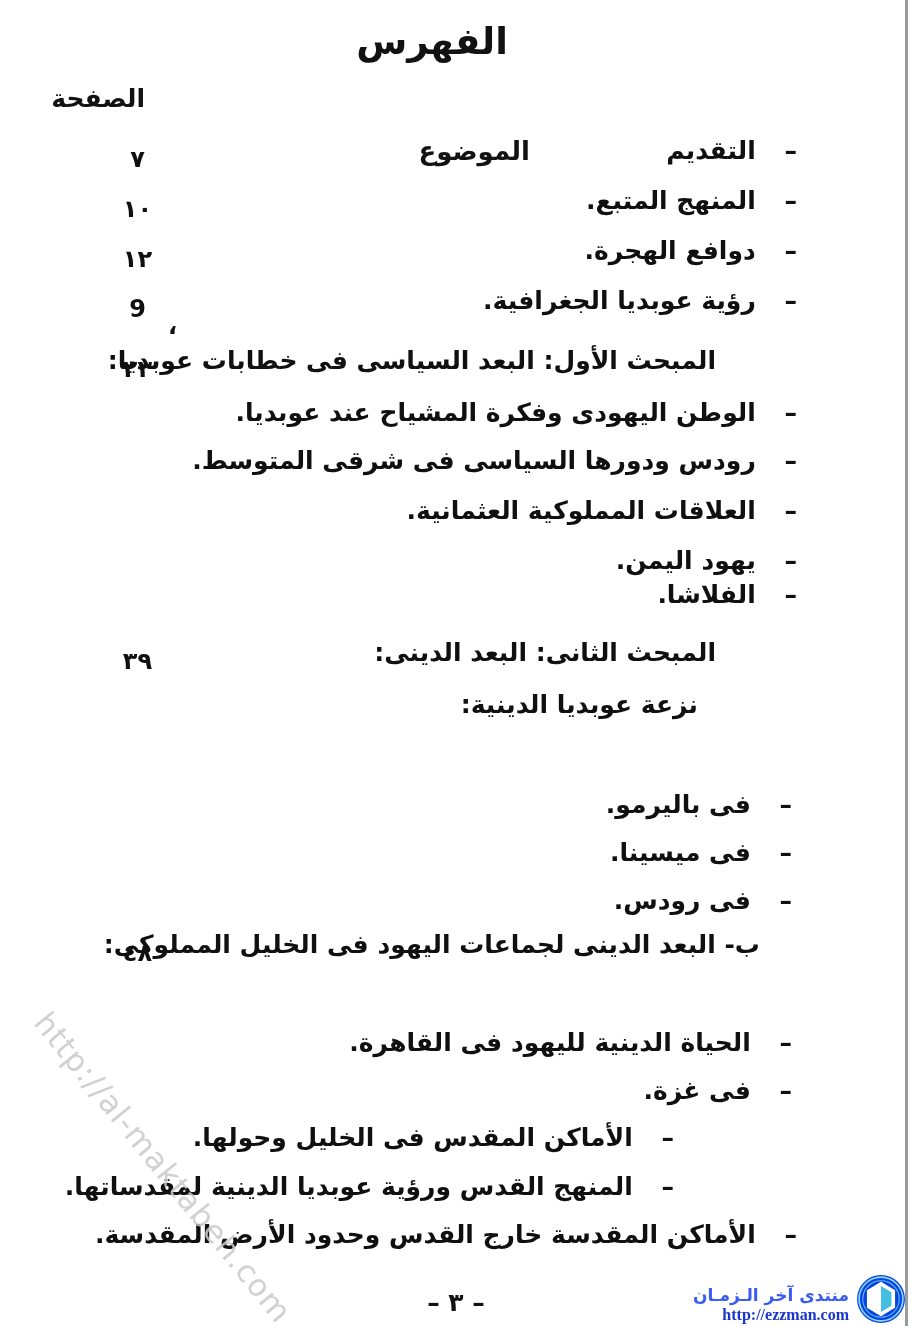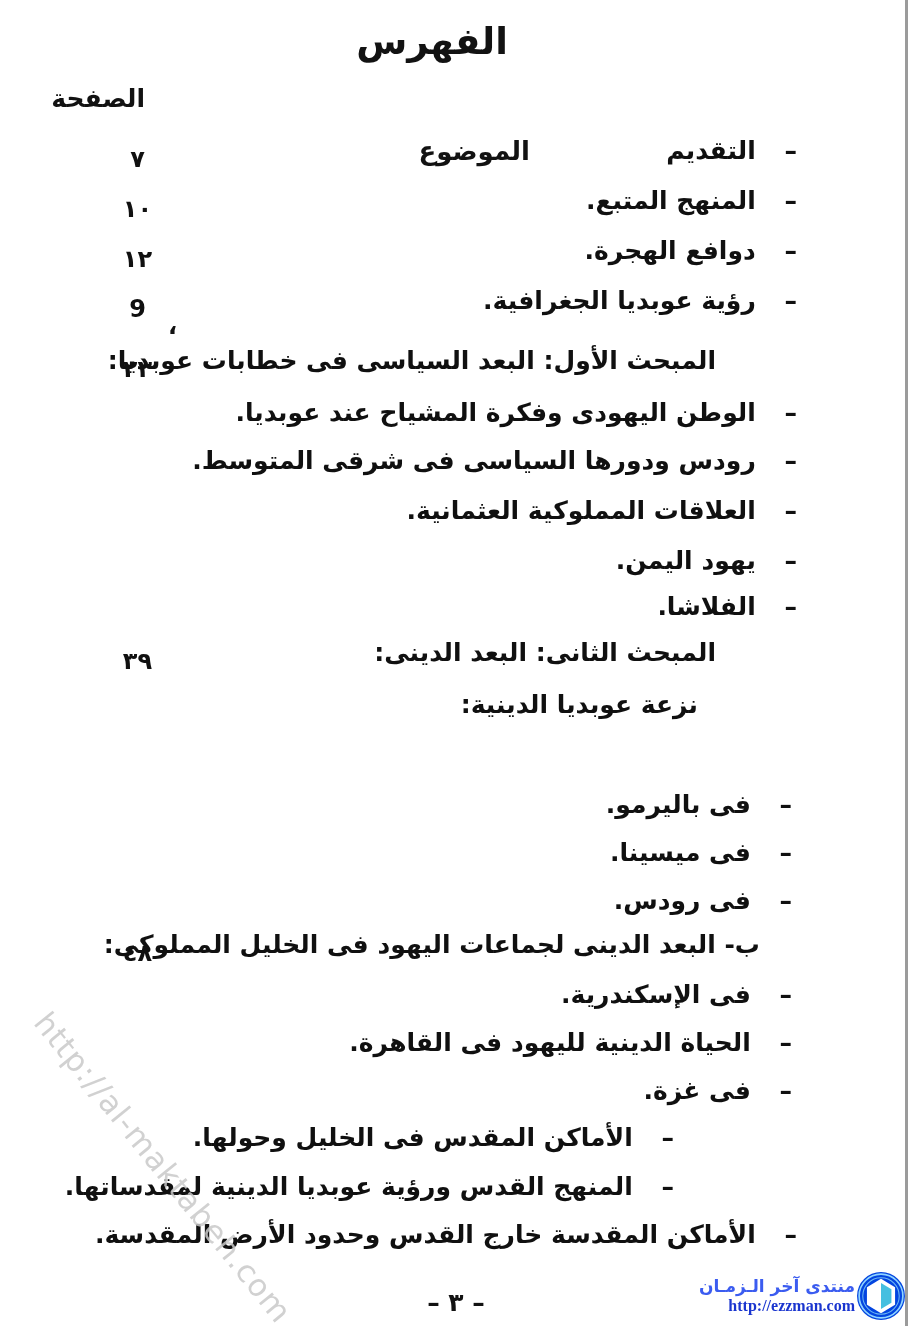--- a/index.html
+++ b/index.html
@@ -60,22 +60,22 @@
     opacity:.85;
     white-space:nowrap;
   }
   .footer-num{
     position:absolute;left:0;right:0;top:1288px;
     text-align:center;
     font-size:25px;font-weight:bold;direction:rtl;
   }
   .logo{
     position:absolute;right:6px;top:1268px;
-    display:flex;align-items:center;justify-content:flex-end;
-    gap:1px;height:56px;
+    display:flex;align-items:flex-end;justify-content:flex-end;
+    gap:7px;height:56px;
   }
   .logo-text{
     display:flex;flex-direction:column;align-items:flex-end;
     line-height:1.15;
   }
   .logo-name{
     font-size:17px;font-weight:bold;color:#3b5cf0;direction:rtl;
     white-space:nowrap;
   }
   .logo-url{
@@ -141,21 +141,21 @@
   <div class="row t-item" style="top:496px">
     <span class="dash">–</span>
     <span class="txt">العلاقات المملوكية العثمانية.</span>
   </div>
 
   <div class="row t-item" style="top:546px">
     <span class="dash">–</span>
     <span class="txt">يهود اليمن.</span>
   </div>
 
-  <div class="row t-item" style="top:592px">
+  <div class="row t-item" style="top:580px">
     <span class="dash">–</span>
     <span class="txt">الفلاشا.</span>
   </div>
 
   <div class="row t-section" style="top:638px">
     <span class="pg">٣٩</span>
     <span class="txt">المبحث الثانى: البعد الدينى:</span>
   </div>
 
   <div class="row t-label" style="top:690px">
@@ -176,24 +176,20 @@
   <div class="row t-sub" style="top:886px">
     <span class="dash">–</span>
     <span class="txt">فى رودس.</span>
   </div>
 
   <div class="row t-label2" style="top:930px">
     <span class="pg">٤٨</span>
     <span class="txt">ب- البعد الدينى لجماعات اليهود فى الخليل المملوكى:</span>
   </div>
 
-  <div class="row t-sub" style="top:980px">
-    <span class="dash">–</span>
-    <span class="txt">فى الإسكندرية.</span>
-  </div>
 
   <div class="row t-sub" style="top:1028px">
     <span class="dash">–</span>
     <span class="txt">الحياة الدينية لليهود فى القاهرة.</span>
   </div>
 
   <div class="row t-sub" style="top:1076px">
     <span class="dash">–</span>
     <span class="txt">فى غزة.</span>
   </div>

